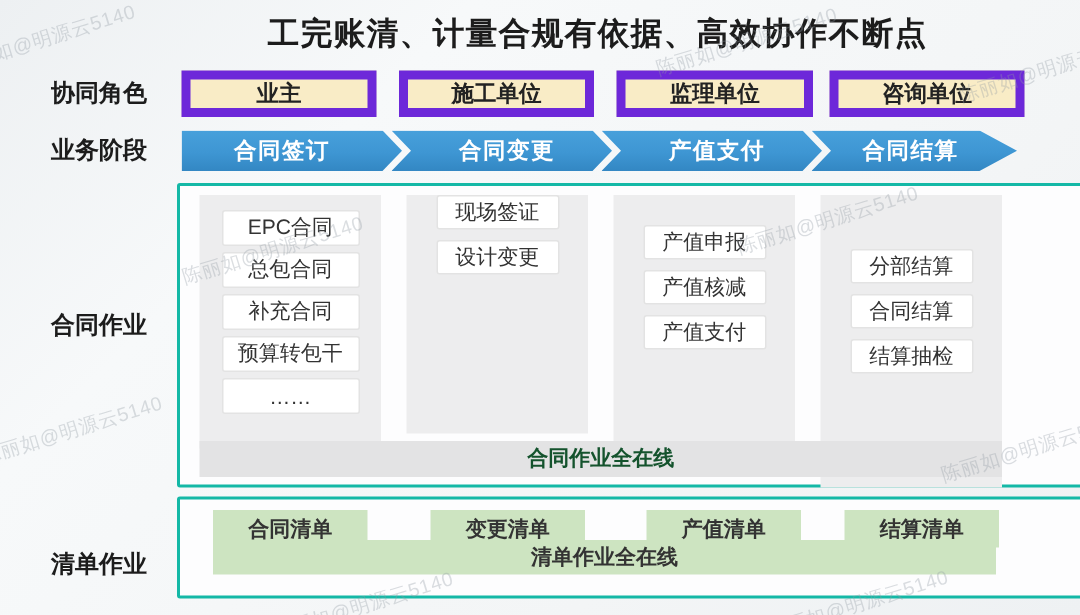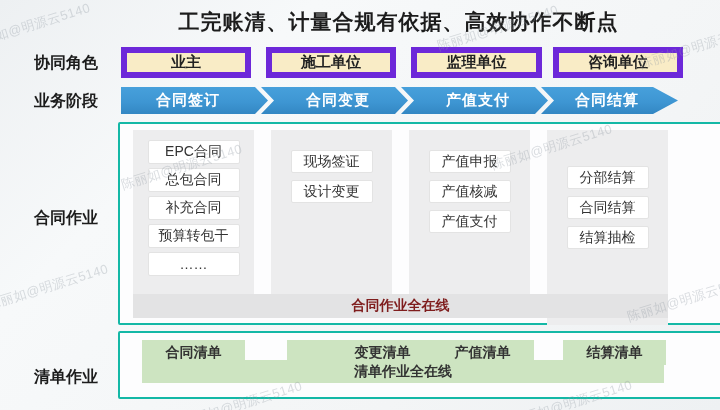--- a/index.html
+++ b/index.html
@@ -56,45 +56,45 @@
   }
   .panel-contract{top:122px;height:203px;}
   .panel-checklist{top:331px;height:68px;}
 
   .col{
     position:absolute;top:6px;height:159px;width:121px;
     background:var(--column-fill,#ededee);
     display:flex;flex-direction:column;align-items:center;
   }
   .col-0{left:13px;padding-top:10px;gap:4px;}
-  .col-1{left:151px;padding-top:20px;gap:7px;}
+  .col-1{left:151px;gap:7px;}
   .col-2{left:289px;padding-top:20px;gap:7px;}
   .col-3{left:427px;padding-top:36px;gap:7px;}
   .item-box{
     background:#fff;border:1px solid #e3e3e3;border-radius:2px;box-sizing:border-box;
     display:flex;align-items:center;justify-content:center;
     font-size:14px;color:#333;flex:none;
   }
   .col-0 .item-box{width:92px;height:24px;}
   .col-1 .item-box,.col-2 .item-box,.col-3 .item-box{width:82px;height:23px;}
 
   .banner-gray{
     position:absolute;left:13px;top:170px;width:535px;height:24px;
     background:var(--banner-fill,#e3e3e4);
     display:flex;align-items:center;justify-content:center;
-    font-size:14px;font-weight:bold;color:#7f1d1d;
+    font-size:14px;font-weight:bold;color:#14532d;
   }
   .check-box{
     position:absolute;top:7px;height:25px;width:103px;
     background:var(--list-fill,#cde4c1);
     display:flex;align-items:center;justify-content:center;
     font-size:14px;font-weight:bold;color:#333;
   }
   .chk-0{left:22px;}
-  .chk-1{left:167px;padding-left:44px;}
+  .chk-1{left:167px;}
   .chk-2{left:311px;}
   .chk-3{left:443px;}
   .banner-green{
     position:absolute;left:22px;top:27px;width:522px;height:23px;
     background:var(--list-fill,#cde4c1);
     display:flex;align-items:center;justify-content:center;
     font-size:14px;font-weight:bold;color:#333;
   }
 
   .wm{

